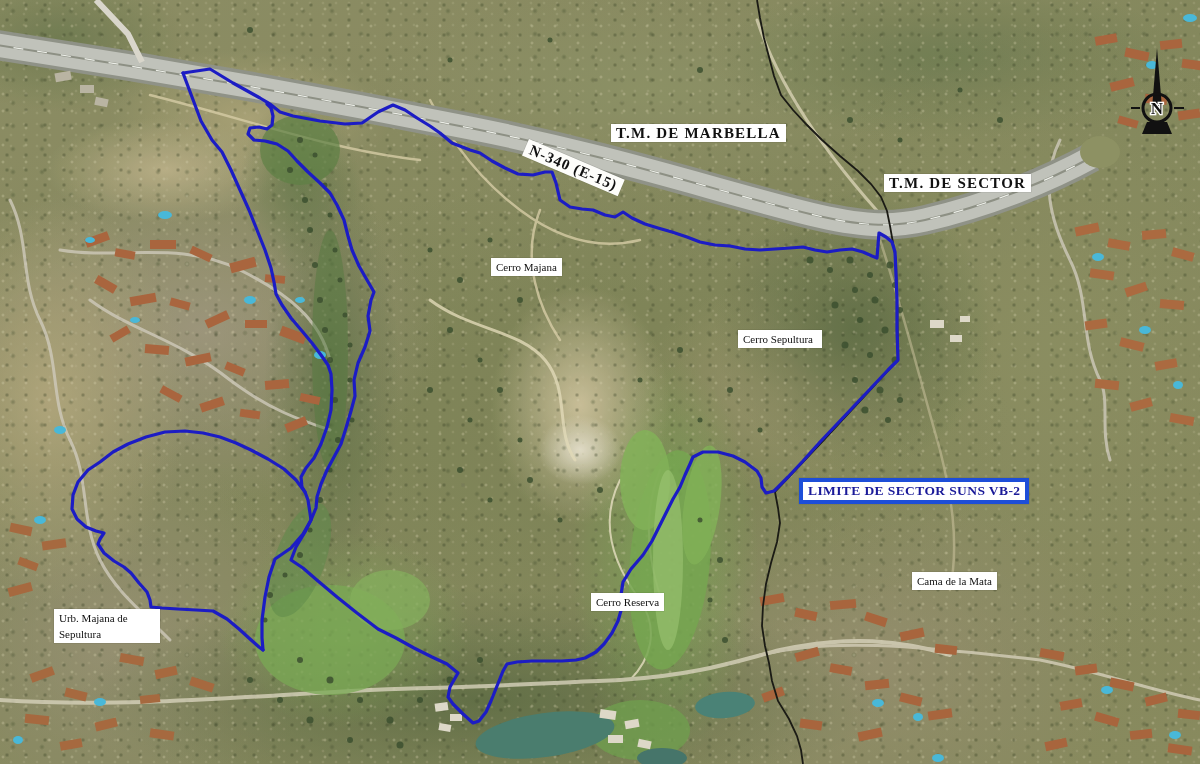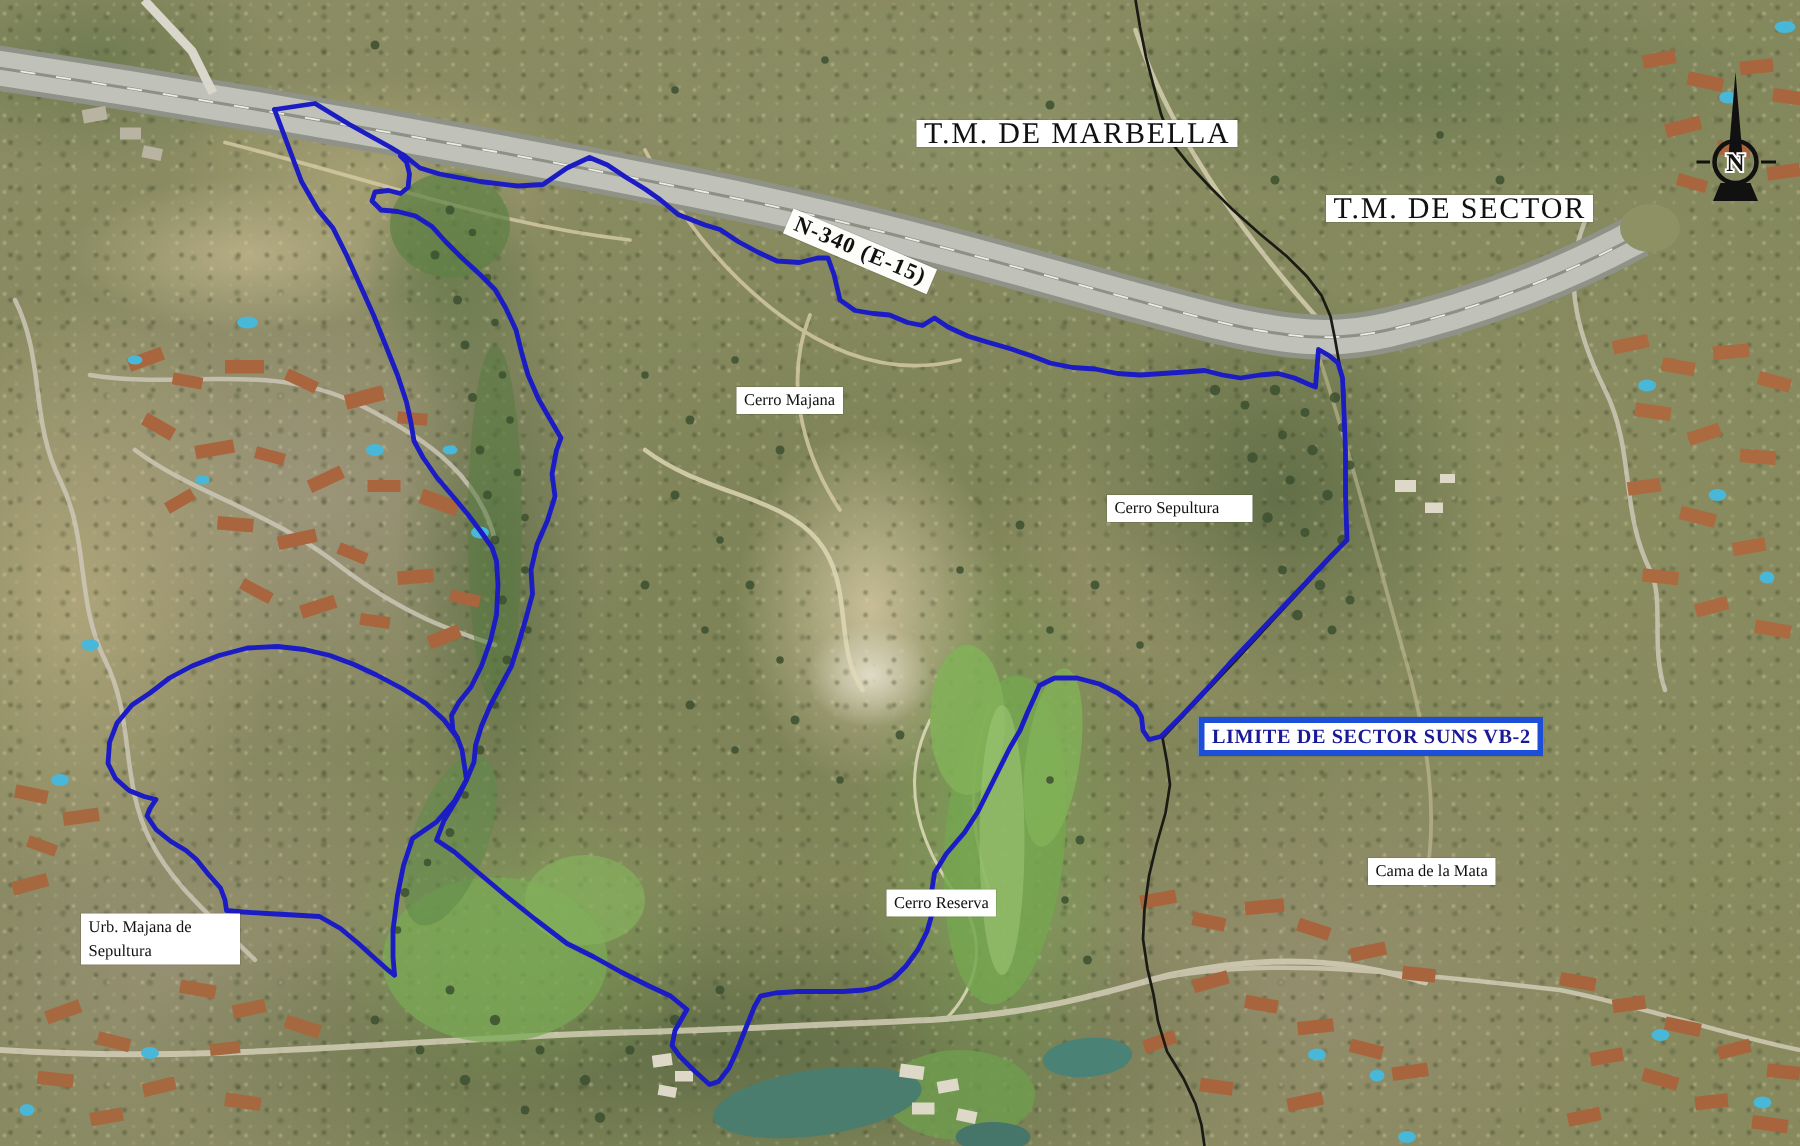--- a/index.html
+++ b/index.html
@@ -35,21 +35,21 @@
       radial-gradient(circle 1.1px at 3px 9px,rgba(230,223,190,.5),transparent 2px),
       radial-gradient(circle 1.8px at 13px 11px,rgba(58,70,40,.42),transparent 3px),
       radial-gradient(circle 1px at 11px 3px,rgba(200,195,160,.4),transparent 1.8px);
     background-size:19px 15px,23px 17px,29px 23px,13px 11px;}
   .map::after{content:"";position:absolute;inset:0;background:rgba(110,115,80,.08);}
   svg.overlay{position:absolute;inset:0;}
   
   .lbl{position:absolute;background:var(--label-bg,#fff);color:var(--label-text,#111);
     font-size:11px;line-height:16px;padding:1px 5px;white-space:nowrap;
     box-shadow:0 0 0 .5px rgba(0,0,0,.12);}
-  .lbl.big{font-size:20px;font-weight:400;letter-spacing:1.2px;}
+  .lbl.big{font-size:15px;font-weight:700;letter-spacing:1.2px;margin-top:44px;}
   .lbl.road{font-size:15px;font-weight:700;letter-spacing:1px;
     transform:rotate(23deg);transform-origin:left top;background:#fdfdfa;}
   .lbl.sector{color:var(--sector-label-blue,#1a1a99);font-weight:700;font-size:13.5px;
     letter-spacing:.4px;border:4px solid #1d4ed8;}
   .lbl.twolines{white-space:normal;width:96px;}
 </style>
 </head>
 <body>
 
 <div class="stage">
@@ -345,21 +345,21 @@
       <line x1="1174" y1="108" x2="1184" y2="108" stroke="#111" stroke-width="2"></line>
       <polygon points="1147,122 1167,122 1172,134 1142,134" fill="#111"></polygon>
       <text x="1157" y="114" text-anchor="middle" font-family="Liberation Serif, DejaVu Serif, serif" font-size="17" font-weight="bold" fill="#111" stroke="#fff" stroke-width="2.6" paint-order="stroke">N</text>
     </g>
   </svg>
 
   <div class="lbl big" style="left:611px;top:80px">T.M. DE MARBELLA</div>
   <div class="lbl big" style="left:884px;top:130px">T.M. DE SECTOR</div>
   <div class="lbl road" style="left:529px;top:139px">N-340 (E-15)</div>
   <div class="lbl" style="left:491px;top:258px">Cerro Majana</div>
-  <div class="lbl" style="left:738px;top:330px;padding-right:22px">Cerro Sepultura</div>
+  <div class="lbl" style="left:738px;top:330px;padding-right:9px">Cerro Sepultura</div>
   <div class="lbl sector" style="left:799px;top:478px">LIMITE DE SECTOR SUNS VB-2</div>
   <div class="lbl" style="left:591px;top:593px">Cerro Reserva</div>
   <div class="lbl" style="left:912px;top:572px">Cama de la Mata</div>
   <div class="lbl twolines" style="left:54px;top:609px">
     <span>Urb. Majana de</span><br>
     <span>Sepultura</span>
   </div>
 </div>
 
 </body></html>

